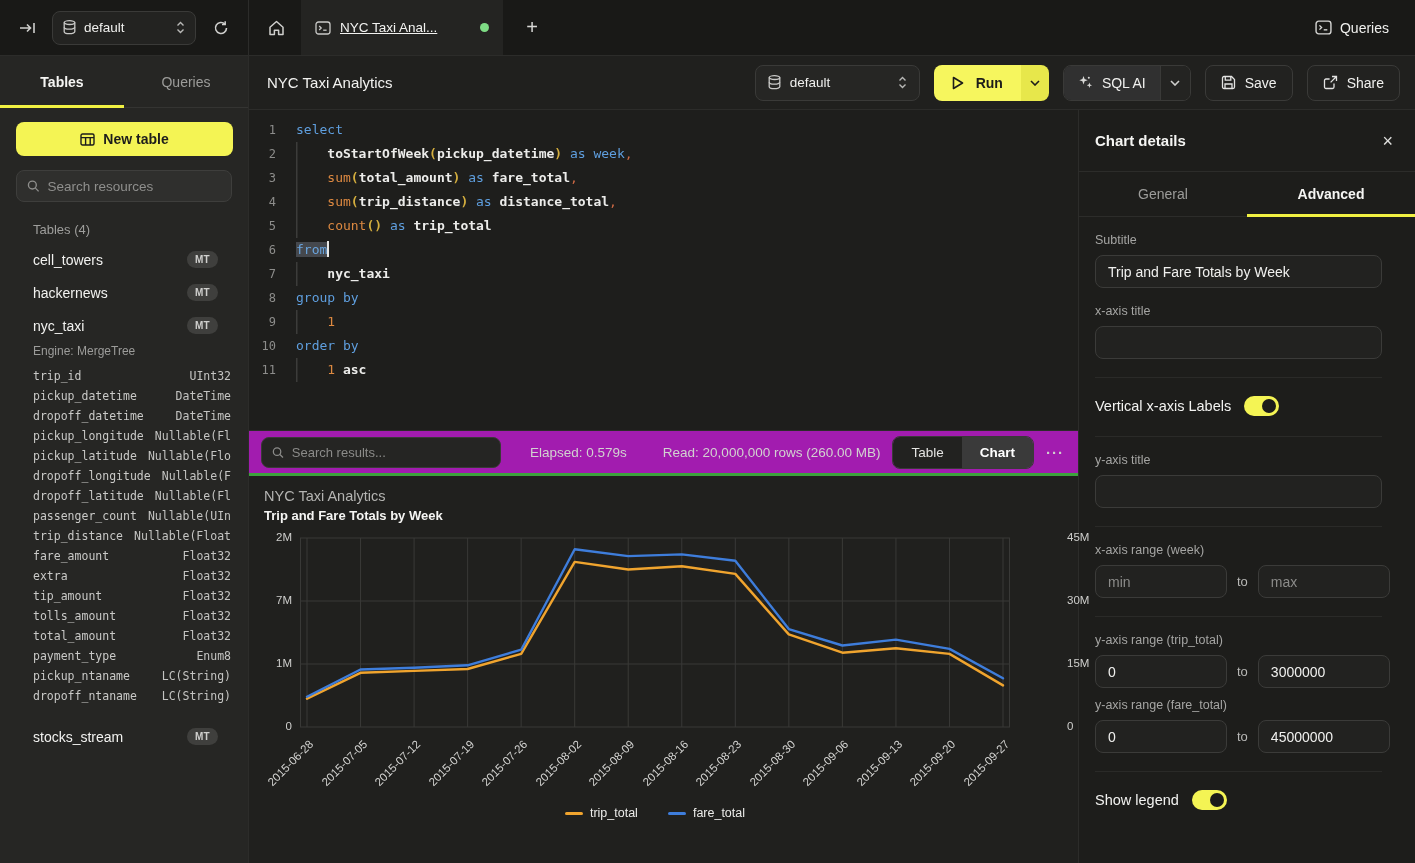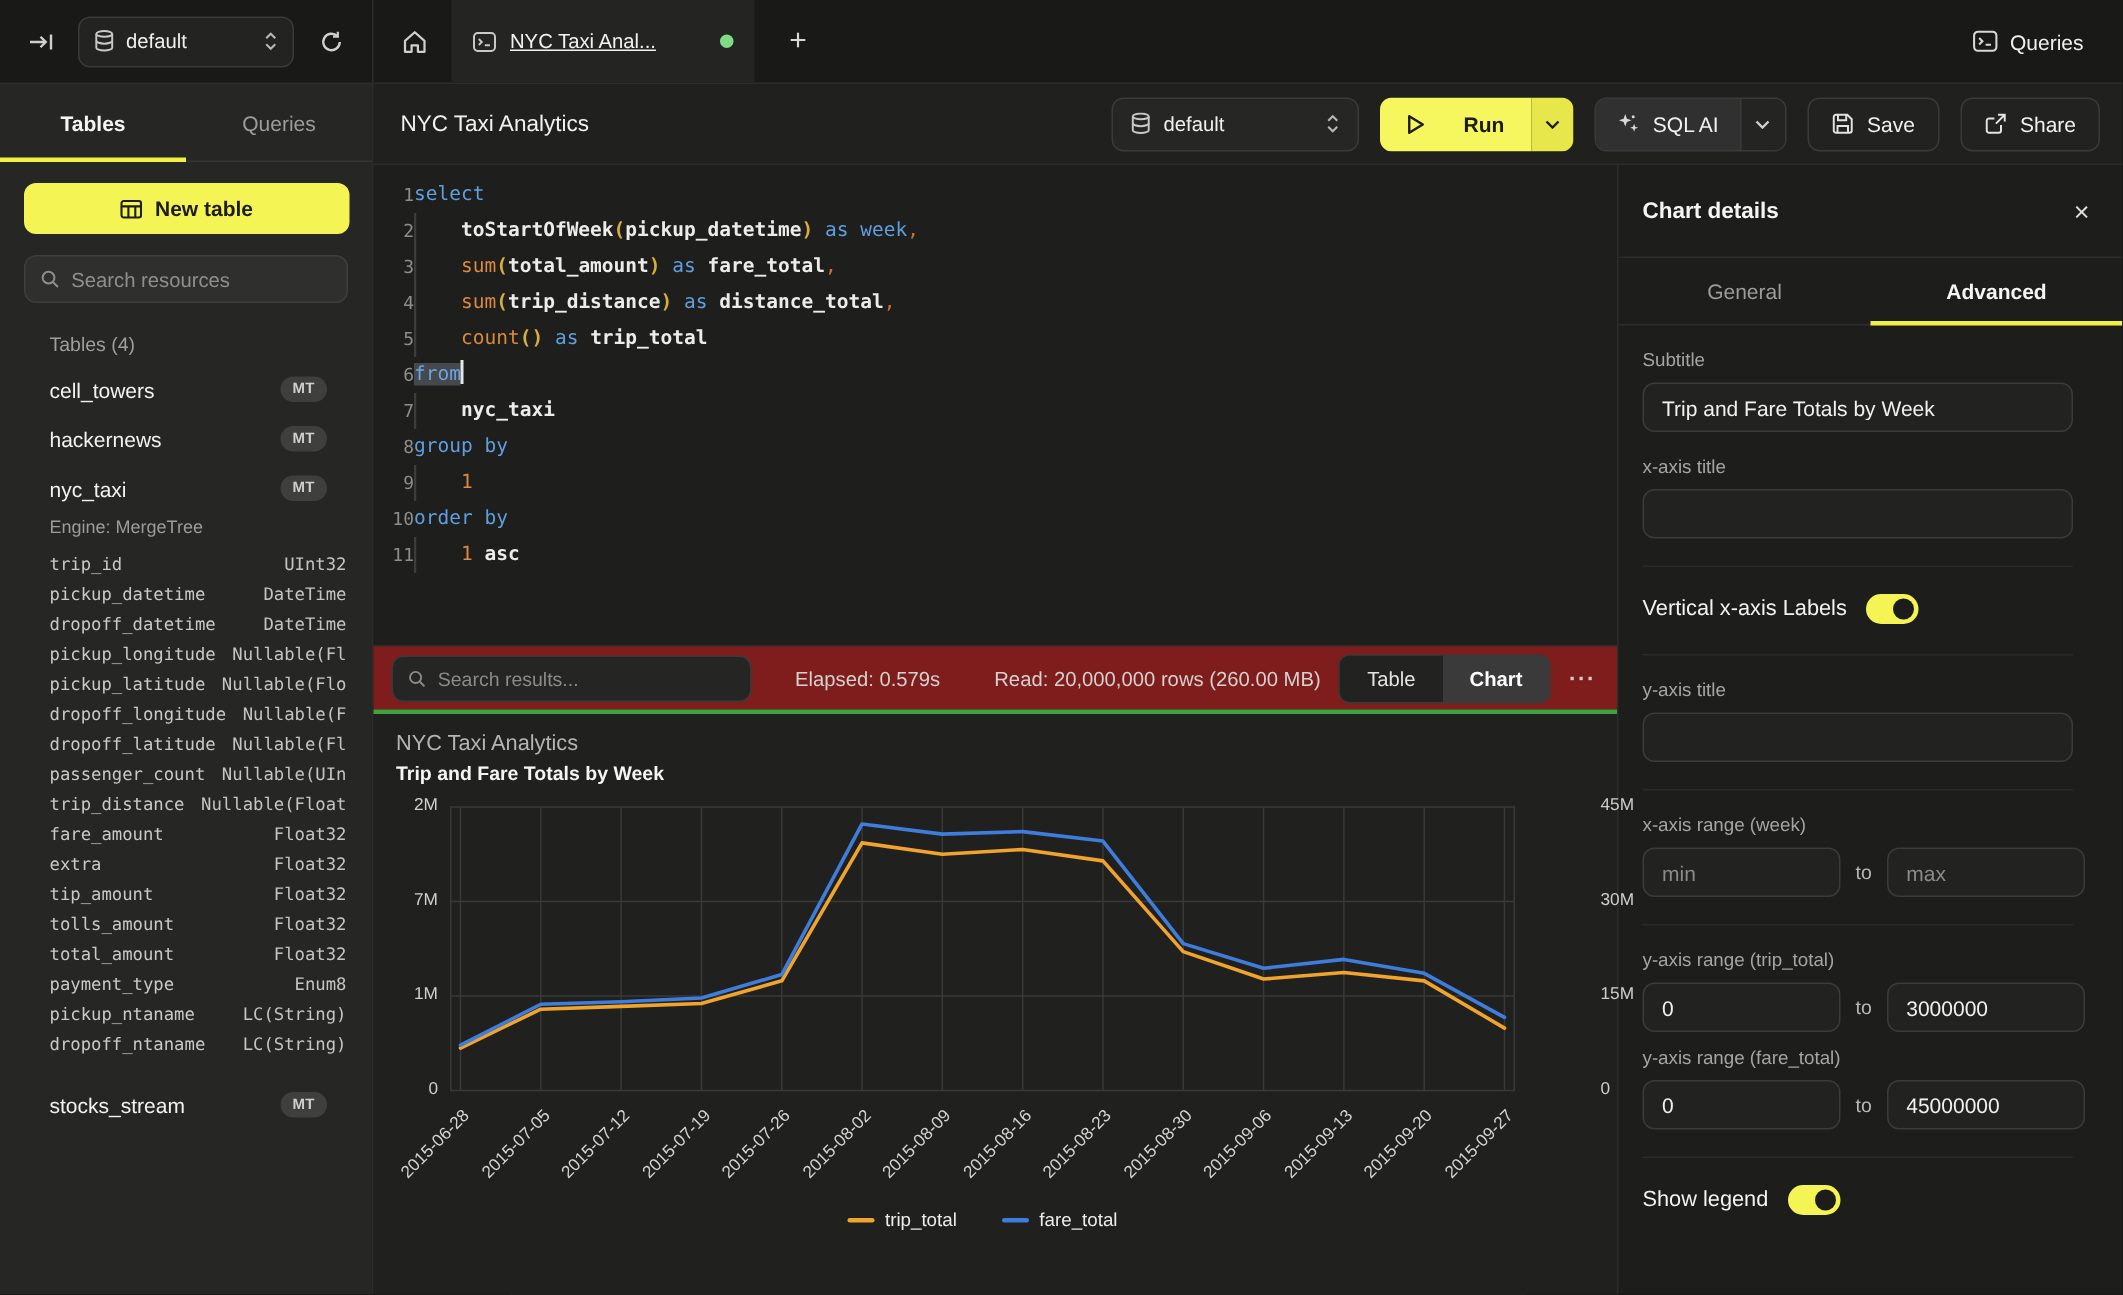--- a/index.html
+++ b/index.html
@@ -41,49 +41,49 @@
   .col-row .ct { color:#c4c4c2; }
 
   
   .right-col { position:absolute; left:249px; top:56px; width:1166px; height:807px; display:flex; flex-direction:column; }
   .query-header { height:54px; flex:none; border-bottom:1px solid #2c2c2a; background:#20201e; display:flex; align-items:center; padding:0 15px 0 18px; }
   .qh-title { font-size:15px; color:#f2f2f0; }
   .qh-actions { margin-left:auto; display:flex; align-items:center; gap:14px; }
   .toolbar-select { height:36px; width:165px; display:flex; align-items:center; gap:9px; padding:0 12px; background:#262624; border:1px solid #3a3a38; border-radius:8px; cursor:pointer; }
   .toolbar-select .lbl { flex:1; font-size:13.5px; color:#f0f0ee; }
   .run-btn { height:36px; display:flex; border-radius:8px; overflow:hidden; cursor:pointer; }
-  .run-main { display:flex; align-items:center; gap:26px; padding:0 18px; background:#f6f65e; color:#1c1c1a; font-size:14px; font-weight:700; }
+  .run-main { display:flex; align-items:center; gap:12px; padding:0 18px; background:#f6f65e; color:#1c1c1a; font-size:14px; font-weight:700; }
   .run-chev { width:28px; display:flex; align-items:center; justify-content:center; background:#e7e74b; color:#1c1c1a; }
   .sqlai-btn { height:36px; display:flex; border:1px solid #3a3a38; border-radius:8px; overflow:hidden; cursor:pointer; }
   .sqlai-main { display:flex; align-items:center; gap:9px; padding:0 14px; background:#303030; color:#f0f0ee; font-size:14px; font-weight:500; }
   .sqlai-chev { width:30px; display:flex; align-items:center; justify-content:center; background:#242422; color:#cfcfcd; border-left:1px solid #3a3a38; }
   .ghost-btn { height:36px; display:flex; align-items:center; gap:9px; padding:0 15px; background:#222220; border:1px solid #3a3a38; border-radius:8px; color:#f0f0ee; font-size:14px; font-weight:500; cursor:pointer; font-family:inherit; }
 
   .content-row { flex:1; display:flex; min-height:0; }
   .center-col { width:829px; flex:none; display:flex; flex-direction:column; background:#1e1e1c; }
 
   
   .editor { height:320px; flex:none; padding-top:8px; font-family:"DejaVu Sans Mono", monospace; font-size:13px; cursor:text; }
   .code-line { display:flex; height:24px; line-height:24px; white-space:pre; }
   .code-line .ln { width:27px; flex:none; text-align:right; color:#8d8d8b; font-size:12px; }
-  .code-line .lc { margin-left:0; position:relative; }
+  .code-line .lc { margin-left:20px; position:relative; }
   .code-line .lc.guide { box-shadow:inset 1.5px 0 0 #3c3c3a; }
   .tk-kw { color:#5f9fdf; }
   .tk-fn { color:#dd8941; }
   .tk-par { color:#d4ae3e; font-weight:700; }
   .tk-cm { color:#cf6a45; }
   .tk-num { color:#dd8941; }
   .tk-id { color:#ececea; font-weight:700; }
   .tk-pl { color:#cccccc; }
   .tk-ind { color:#cccccc; }
   .tk-kwsel { color:#6aa5de; background:#45484d; }
   .cursor { display:inline-block; width:2px; height:16px; background:#e8e8e6; vertical-align:-3px; }
 
   
-  .results-bar { height:43px; flex:none; border-top:1px solid #2c2c2a; background:#7f1d1d; display:flex; align-items:center; padding:0 14px 0 12px; }
+  .results-bar { height:43px; flex:none; border-top:1px solid #2c2c2a; background:#a21caf; display:flex; align-items:center; padding:0 14px 0 12px; }
   .res-search { width:240px; height:31px; display:flex; align-items:center; gap:8px; padding:0 10px; background:#252523; border:1px solid #3a3a38; border-radius:8px; }
   .res-search input { background:transparent; border:none; outline:none; color:#e8e8e6; font-size:13px; width:100%; font-family:inherit; }
   .res-search input::placeholder { color:#8b8b89; }
   .res-stat { margin-left:29px; font-size:13.5px; color:#d2d2d0; white-space:nowrap; }
   .res-stat + .res-stat { margin-left:36px; }
   .view-toggle { margin-left:auto; display:flex; border:1px solid #3a3a38; border-radius:8px; overflow:hidden; height:33px; }
   .view-seg { display:flex; align-items:center; padding:0 18px; font-size:13.5px; color:#e4e4e2; cursor:pointer; background:#222220; }
   .view-seg.active { background:#3a3a3a; color:#ffffff; font-weight:700; }
   .more-btn { margin-left:12px; color:#cfcfcd; font-size:15px; letter-spacing:1px; cursor:pointer; font-weight:700; }
   .green-line { height:3px; flex:none; background:#3da33d; }

